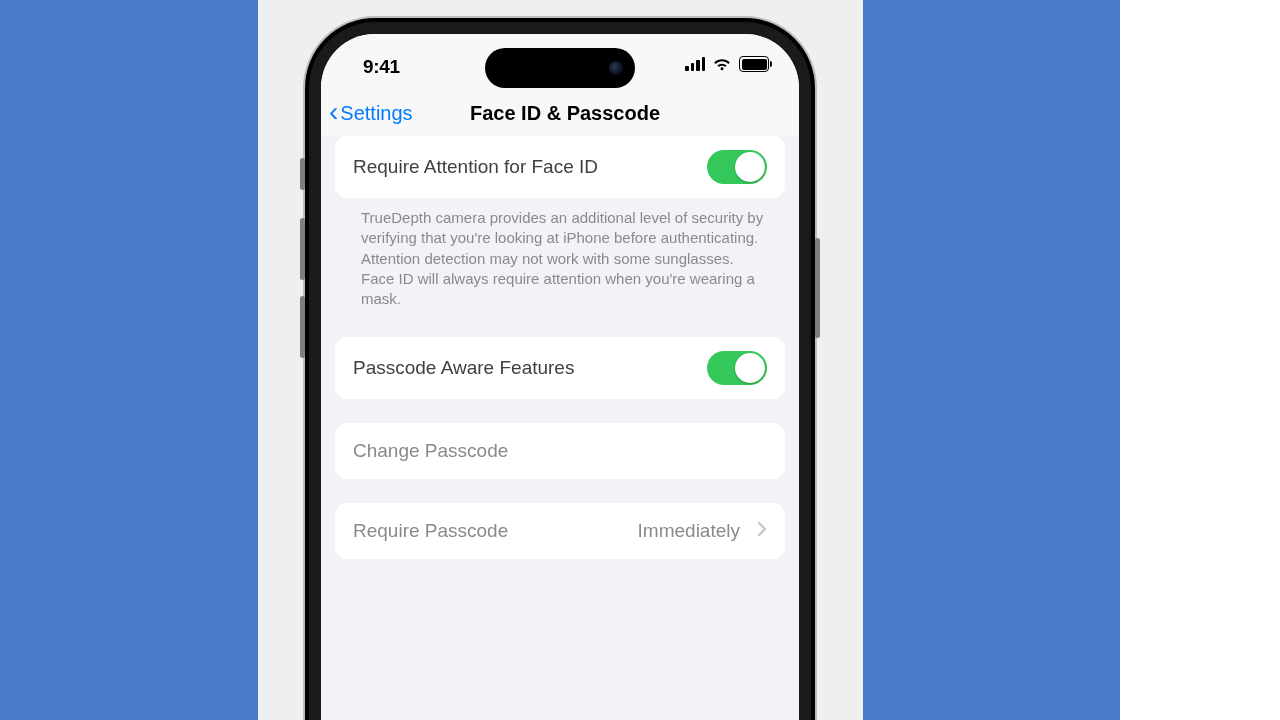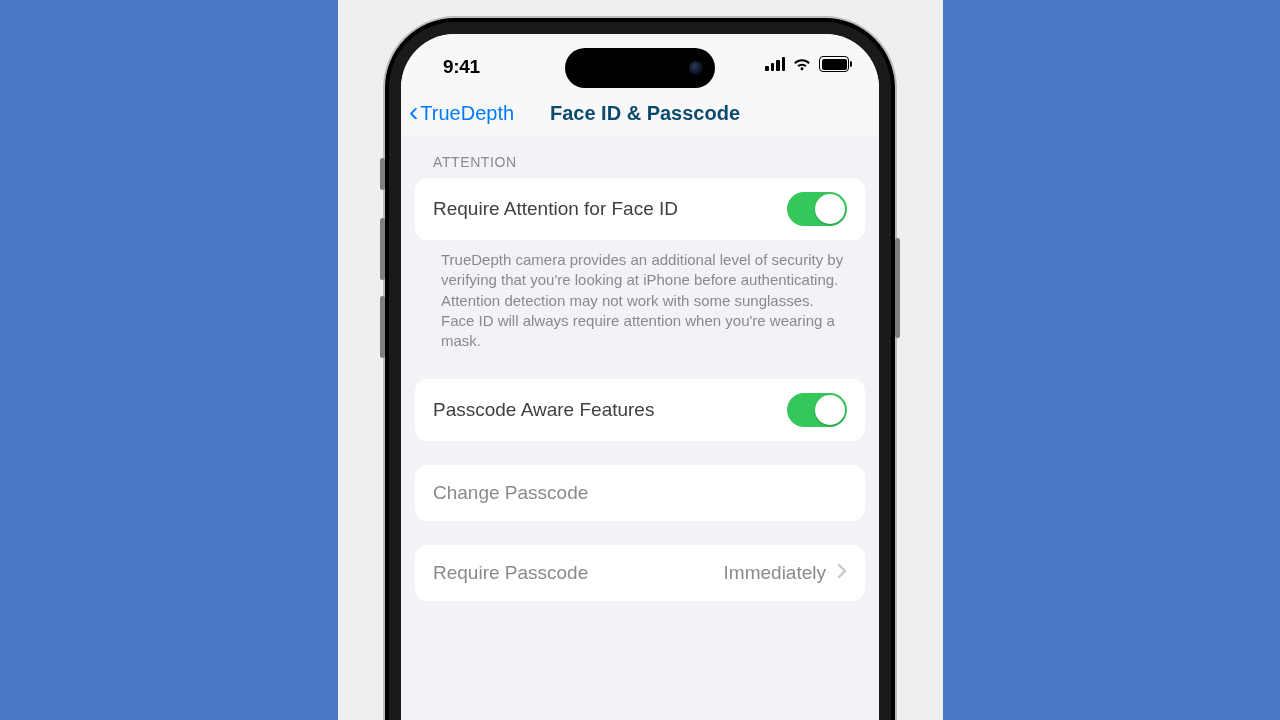--- a/index.html
+++ b/index.html
@@ -4,21 +4,21 @@
 <style>
   html, body {
     margin: 0;
     padding: 0;
     width: 1280px;
     height: 720px;
     overflow: hidden;
     font-family: -apple-system, "Helvetica Neue", Helvetica, Arial, sans-serif;
   }
   .stage {
-    width: 1280px;
+    width: 1120px;
     height: 720px;
     background: #4b79c9;
     display: flex;
     justify-content: center;
     align-items: flex-start;
   }
   .whiteframe {
     width: 605px;
     height: 720px;
     background: #efefef;
@@ -136,21 +136,21 @@
     align-items:center;
     color:#007aff;
     font-size:20px;
     gap:2px;
   }
   .nav-back .chev { font-size:28px; line-height:1; font-weight:400; margin-top:-2px;}
   .nav-title {
     margin: 0 auto;
     font-size:20px;
     font-weight:600;
-    color:#0c4a6e;
+    color:#000000;
     padding-left: 10px;
   }
 
   .content {
     position:absolute;
     top:102px;
     left:0; right:0; bottom:0;
     overflow:hidden;
     background:#f2f2f7;
   }
@@ -171,21 +171,21 @@
     display:flex;
     align-items:center;
     justify-content:space-between;
     padding: 14px 18px;
     min-height: 28px;
   }
   .row + .row { border-top: 1px solid #c2410c; }
   .row-label { font-size:19px; color:#404040; }
   .row-label.link { color:#007aff; }
   .row-label.disabled { color:#8a8a8e; }
-  .row-value { font-size:19px; color:#8a8a8e; display:flex; align-items:center; gap:11px;}
+  .row-value { font-size:19px; color:#8a8a8e; display:flex; align-items:center; gap:17px;}
   .row.highlight { background:#d7d7dc; }
   .footer-text {
     padding: 10px 32px 4px 40px;
     font-size:15px;
     line-height:1.35;
     color:#8a8a8e;
   }
   .spacer { height: 24px; }
 
   
@@ -234,28 +234,27 @@
             </div>
             <div class="battery">
                 <div class="fill"></div>
               </div>
           </div>
         </div>
 
         <div class="navbar">
           <div class="nav-back">
             <span class="chev">‹</span>
-            <span>TrueDepth</span>
+            <span>Settings</span>
           </div>
           <div class="nav-title">Face ID &amp; Passcode</div>
         </div>
 
         <div class="content">
 
-          <div class="section-header">ATTENTION</div>
 
           <div class="group">
             <div class="row">
               <div class="row-label">Require Attention for Face ID</div>
               <div class="ios-switch">
                 <div class="knob"></div>
               </div>
             </div>
           </div>
           <div class="footer-text">TrueDepth camera provides an additional level of security by verifying that you're looking at iPhone before authenticating. Attention detection may not work with some sunglasses. Face ID will always require attention when you're wearing a mask.</div>

